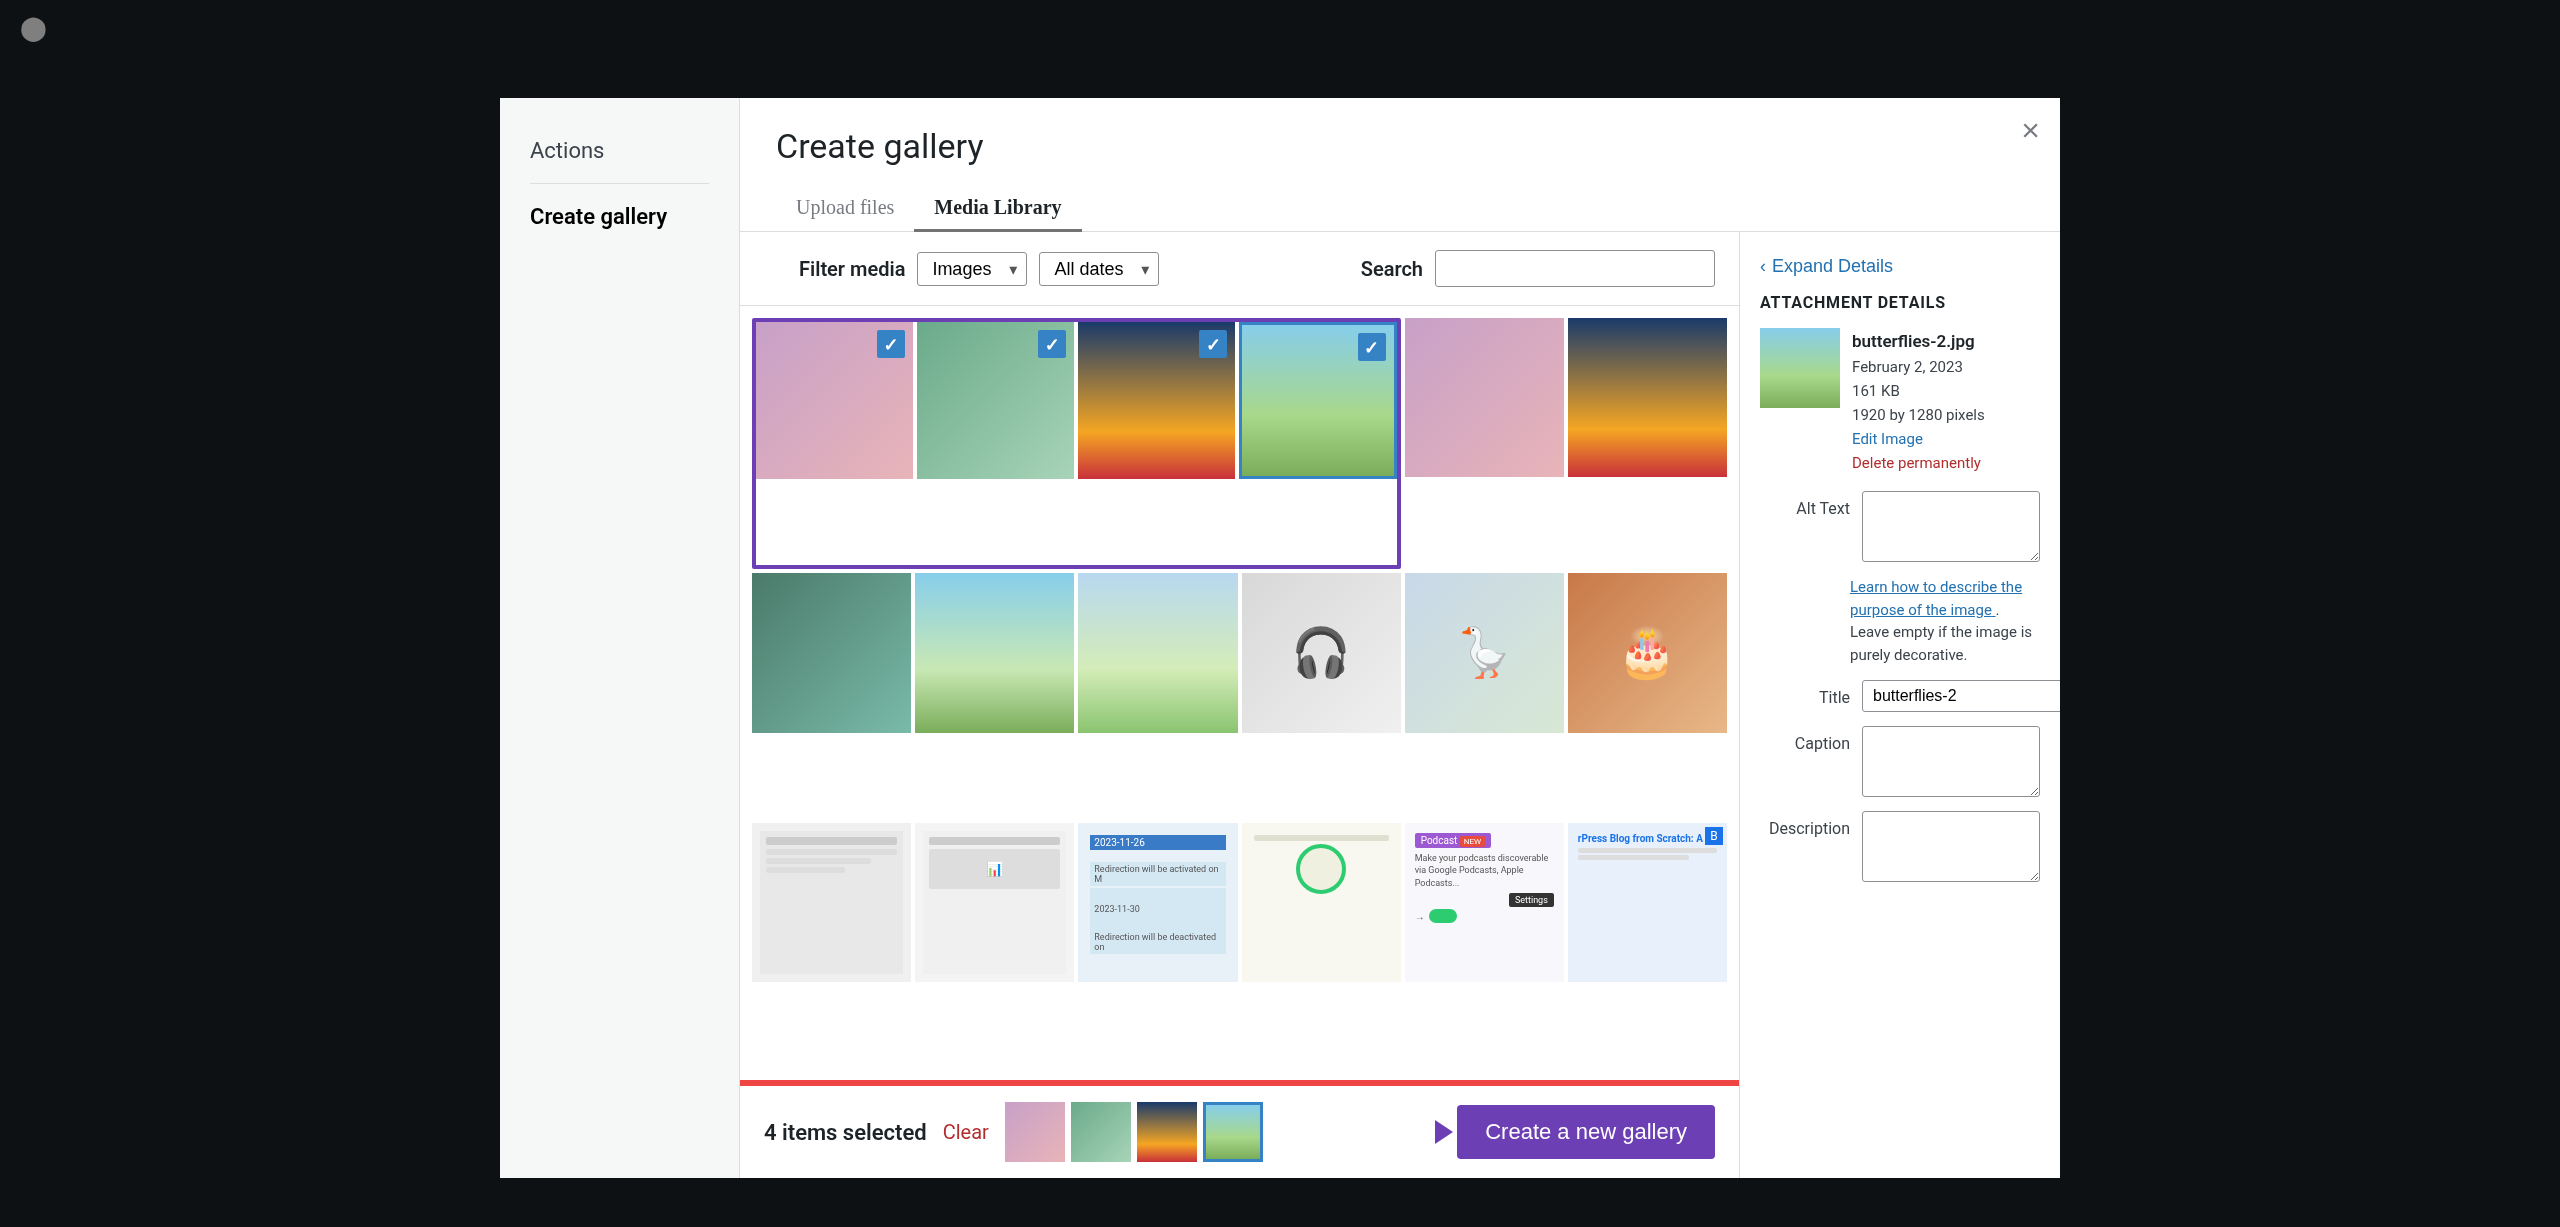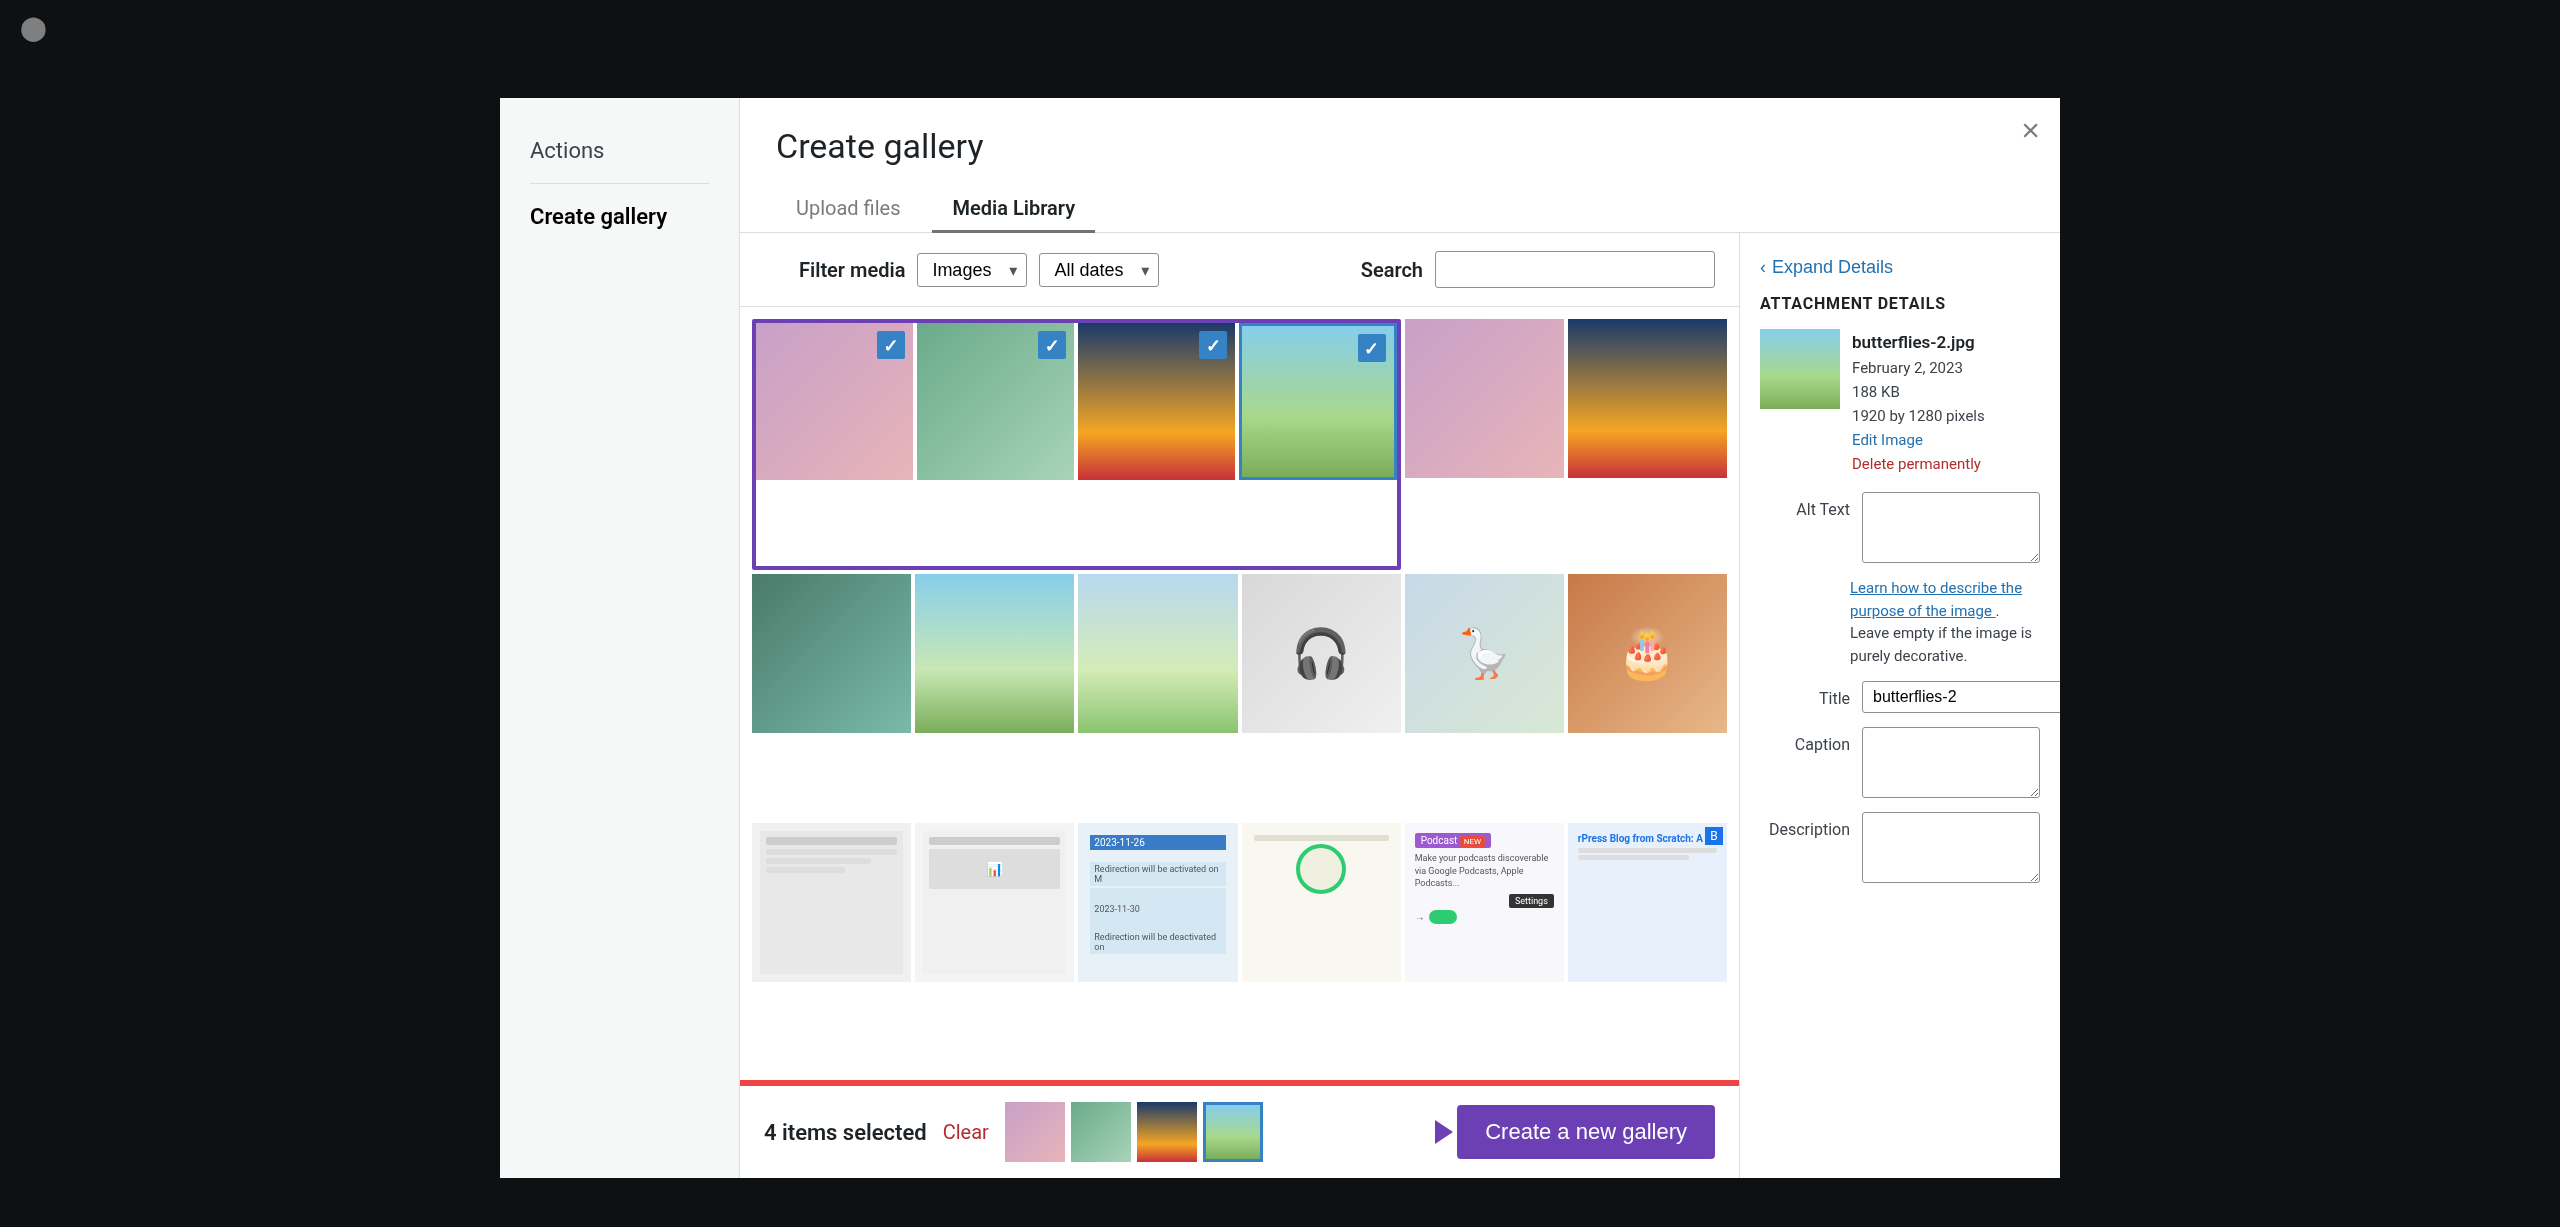--- a/index.html
+++ b/index.html
@@ -109,21 +109,22 @@
       font-size: 32px;
       cursor: pointer;
       color: #787c82;
       line-height: 1;
       z-index: 300;
     }
 
     
     .tabs {
       display: flex;
-      gap: 12px;
+      gap: 0;
+      font-family: Liberation Serif, serif;
     }
 
     .tab {
       padding: 10px 20px;
       font-size: 20px;
       cursor: pointer;
       border-bottom: 3px solid transparent;
       color: #787c82;
       margin-bottom: -1px;
     }
@@ -675,21 +676,21 @@
           <span>Expand Details</span>
         </button>
 
         <div class="attachment-details-header">ATTACHMENT DETAILS</div>
 
         <div class="attachment-preview">
           <div class="attachment-thumb-img"></div>
           <div class="attachment-meta">
             <strong>butterflies-2.jpg</strong><br>
             <span>February 2, 2023</span><br>
-            <span>188 KB</span><br>
+            <span>161 KB</span><br>
             <span>1920 by 1280 pixels</span><br>
             <a href="#">Edit Image</a><br>
             <a href="#" class="delete">Delete permanently</a>
           </div>
         </div>
 
         <div class="form-row">
           <label class="form-label">Alt Text</label>
           <textarea class="form-textarea" rows="3" style=""></textarea>
         </div>

